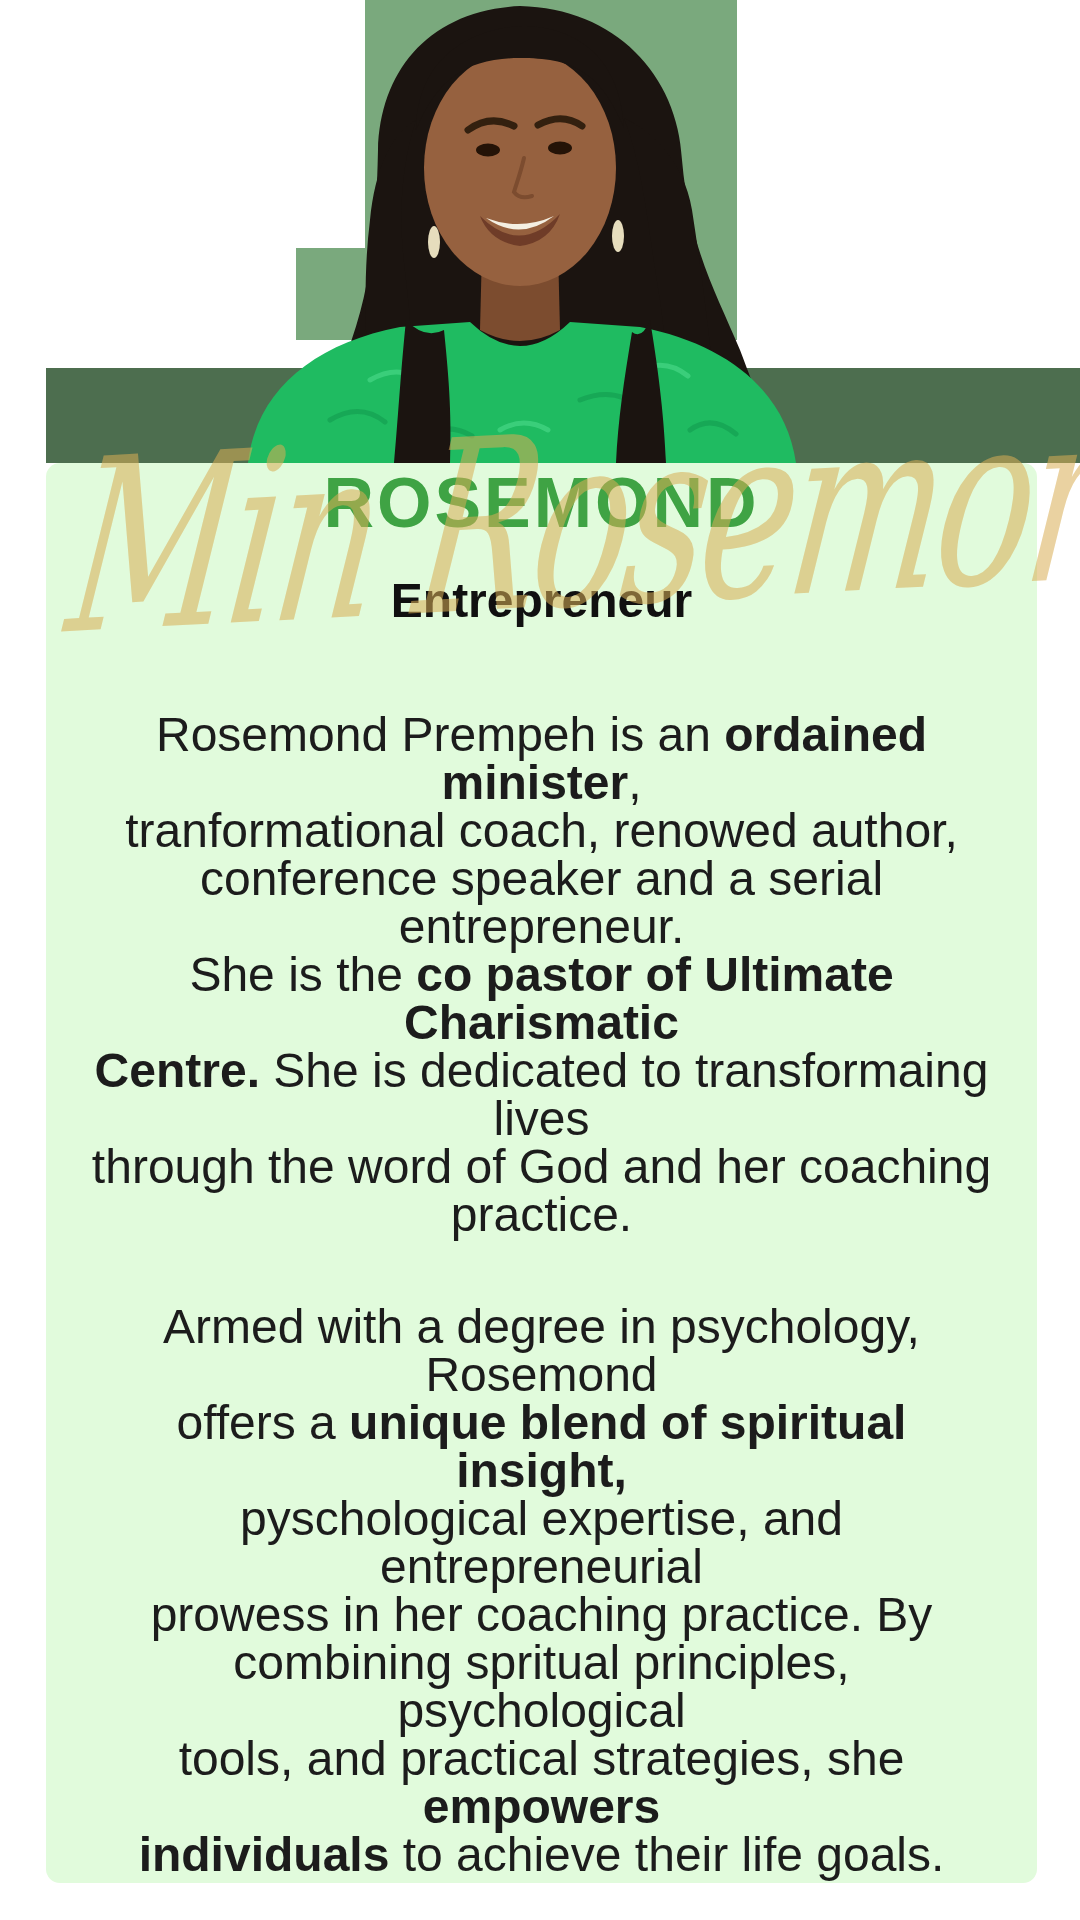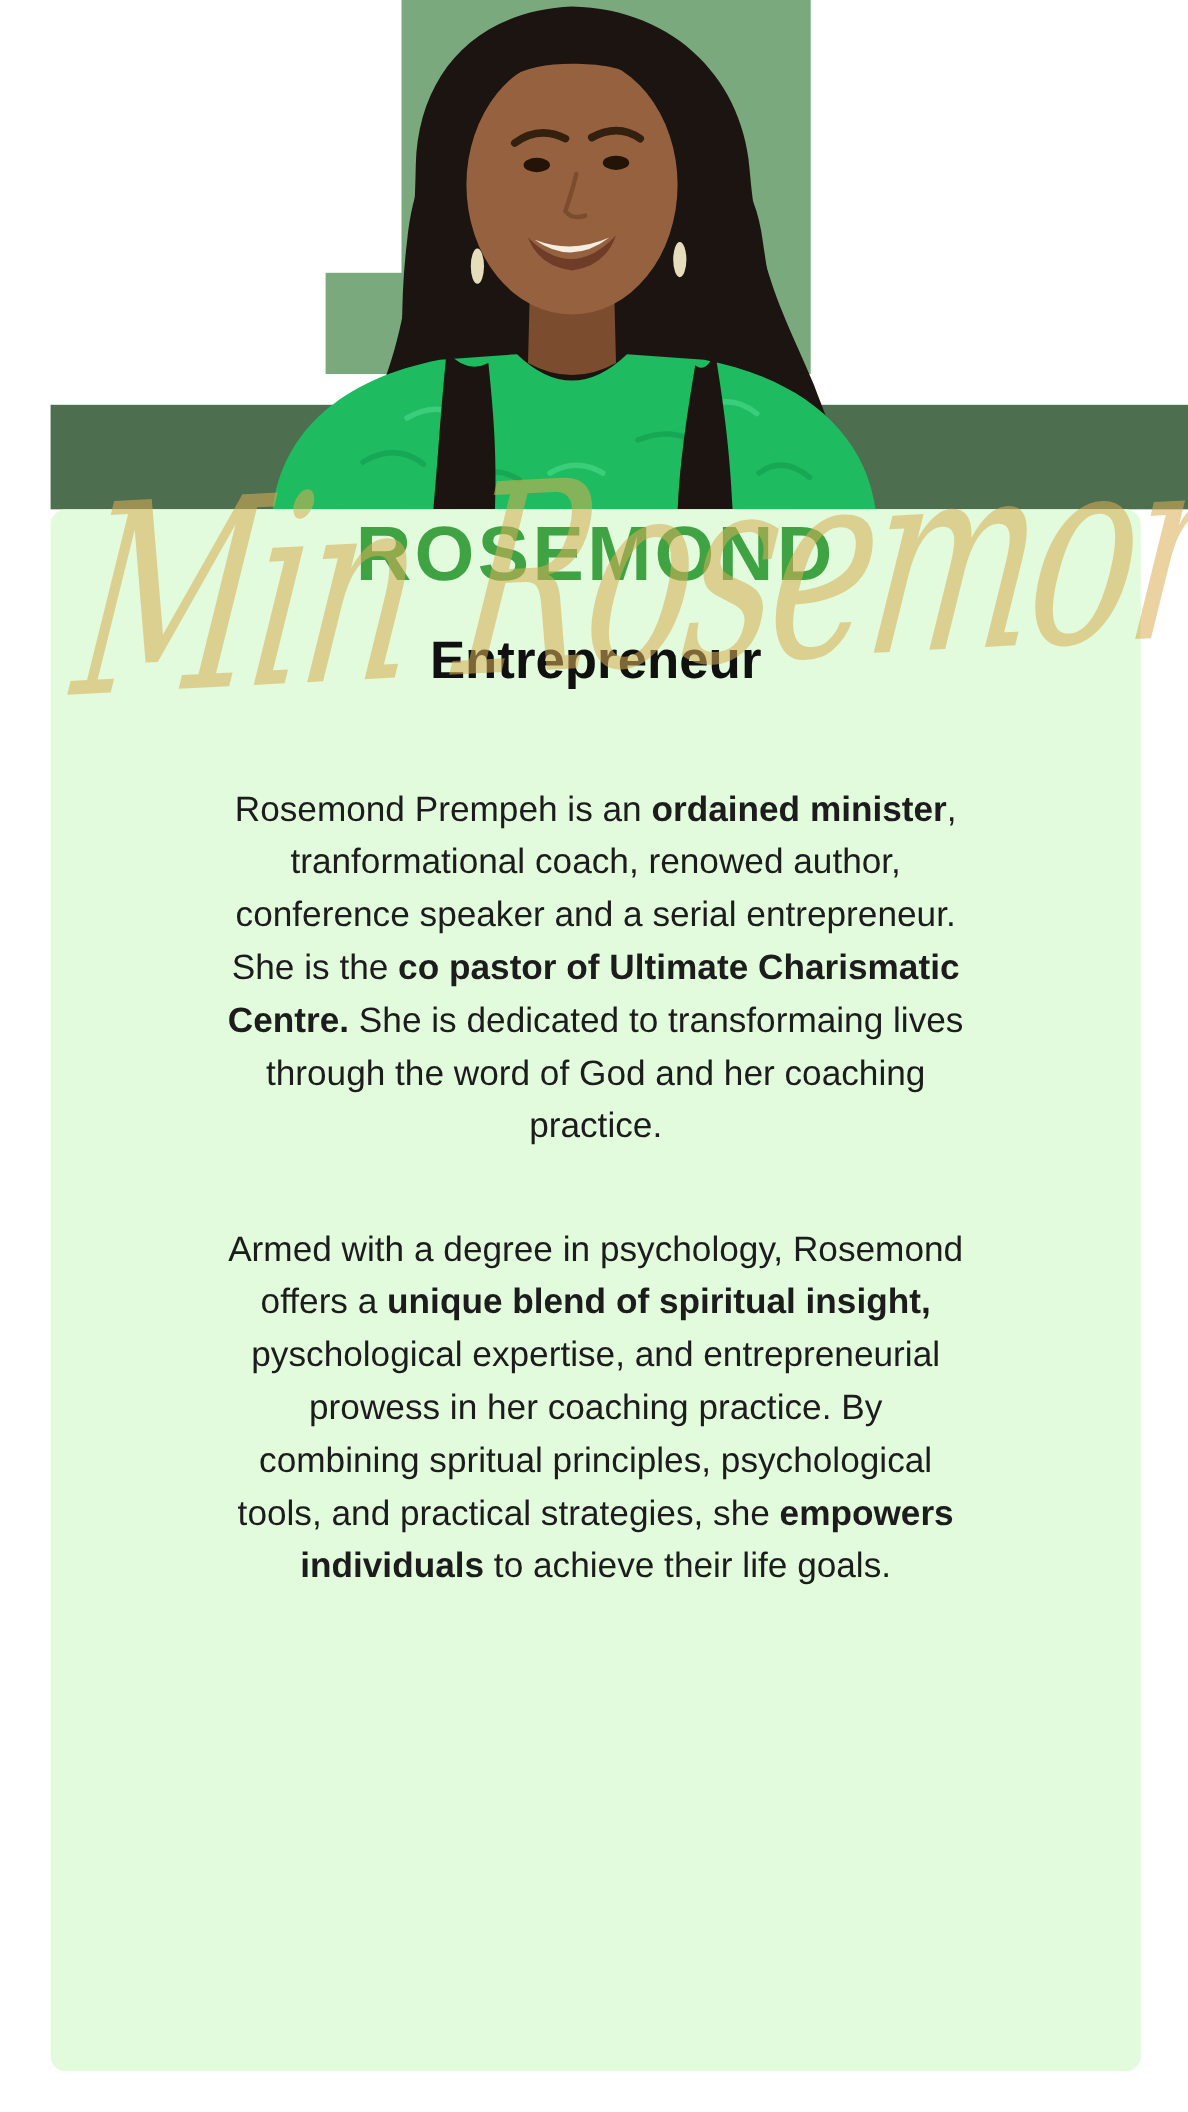--- a/index.html
+++ b/index.html
@@ -50,21 +50,21 @@
   }
   .role-title{
     margin:34px 0 0;font-size:48px;line-height:52px;font-weight:bold;
     color:var(--title-black);
   }
   .role-subtitle{
     margin:4px 0 0;font-size:40px;line-height:46px;font-weight:400;
     color:var(--text);
   }
   .bio{
-    margin:84px 40px 0;font-size:32px;line-height:48px;color:var(--text);
+    margin:84px 40px 0;font-size:48px;line-height:48px;color:var(--text);
   }
   .bio p{margin:0;}
   .bio p + p{margin-top:64px;}
   .bio b{font-weight:bold;}
 </style>
 </head>
 <body style="--block-green: #7aa97d; --band-green: #4d6e4f; --card-bg: #e1fbdc; --accent-green: #3fa344; --title-black: #101010; --text: #1c1c1c; --gold: #d9ae55; --blouse: #1fbb61; --blouse-shade: #14a051; --blouse-light: #46d584; --skin: #96613f; --skin-shadow: #7c4c2f; --hair: #1b1410; --earring: #e6ddbd;">
 
 <div class="bg-block-head"></div>
 <div class="bg-block-small"></div>

